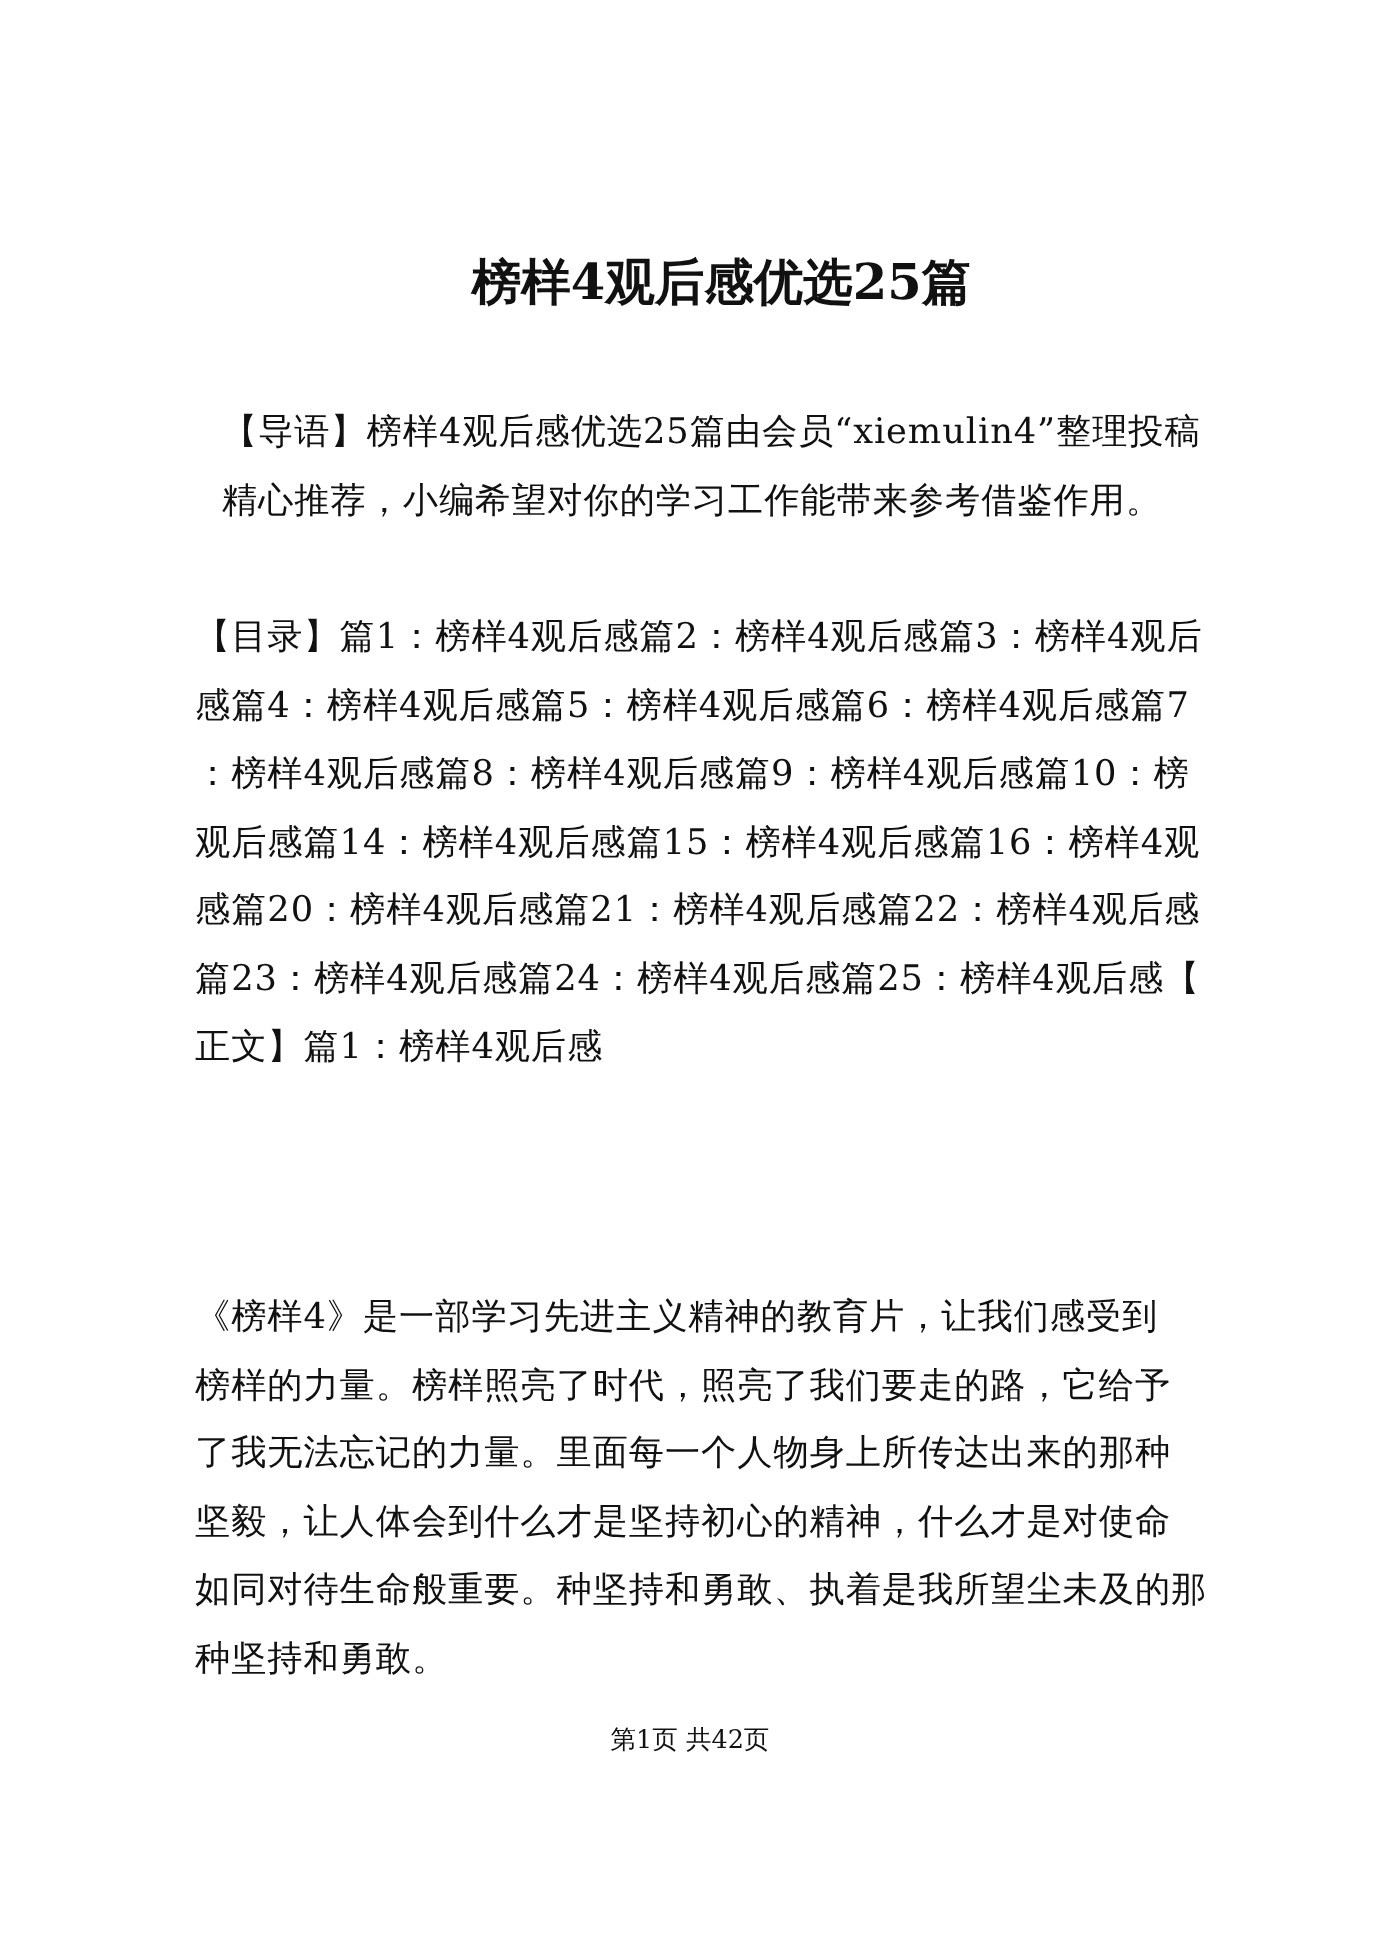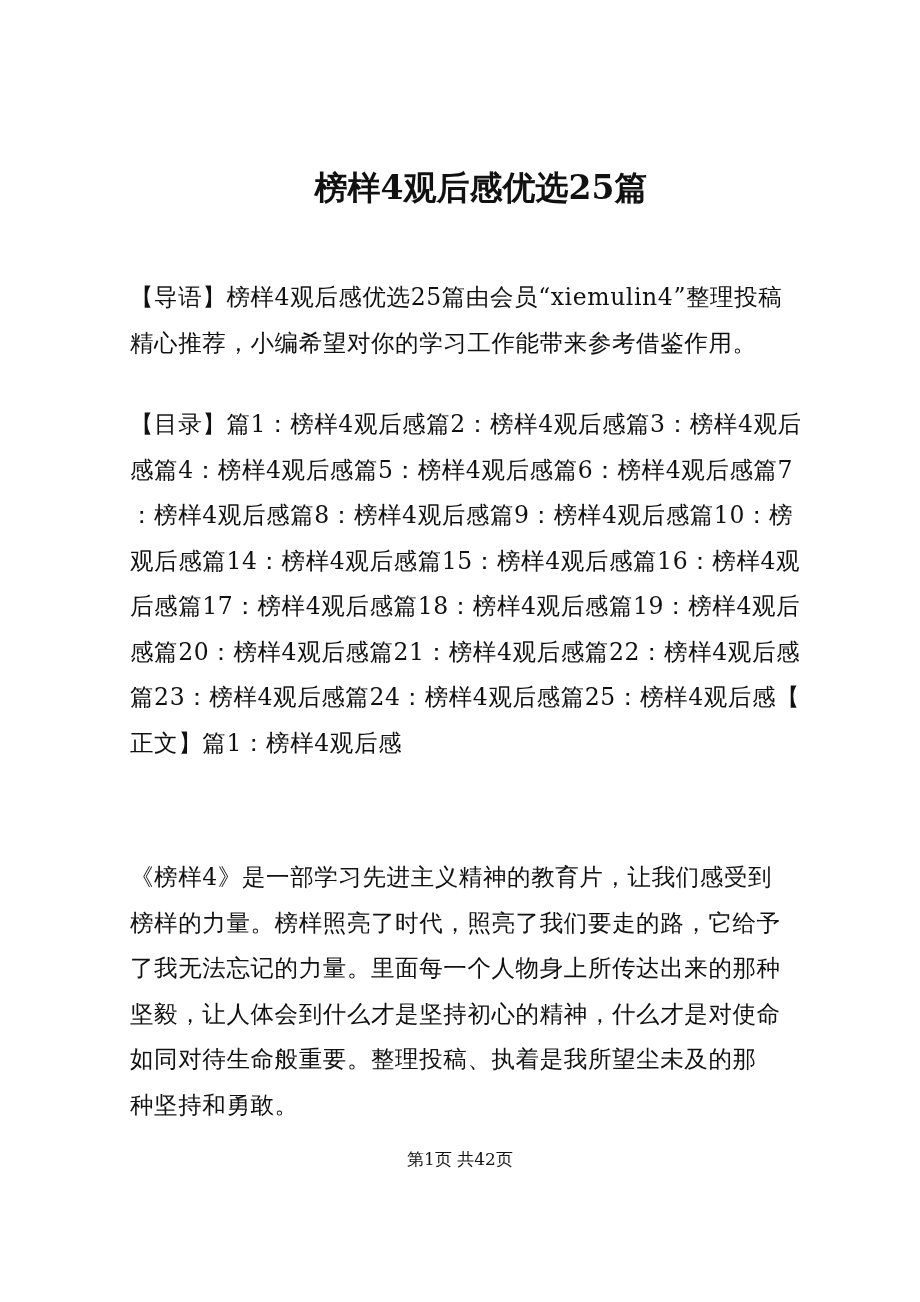--- a/index.html
+++ b/index.html
@@ -2,21 +2,21 @@
 <html><head>
 <meta charset="utf-8">
 <style>
   html, body { margin: 0; padding: 0; background: #ffffff; }
   body { width: 920px; height: 1302px; position: relative; overflow: hidden;
          font-family: "DejaVu Serif", "Liberation Serif", serif; color: #111; }
   .title { position: absolute; top: 166px; left: 0; width: 920px; text-align: center;
            font-size: 33px; font-weight: bold; letter-spacing: 0px; margin-left: 21px; }
   .para { position: absolute; left: 130px; width: 670px; }
   .line { height: 45.5px; line-height: 45.5px; font-size: 23.5px; white-space: nowrap; letter-spacing: 0.6px; }
-  #intro { top: 275px; }
+  #intro { top: 265px; margin-left: 18px; }
   #toc { top: 402px; }
   #body1 { top: 855px; }
   .footer { position: absolute; top: 1148px; left: 0; width: 920px; text-align: center;
             font-size: 17px; }
 </style>
 </head>
 <body>
 
 <div>
   <div class="title">榜样4观后感优选25篇</div>
@@ -24,29 +24,28 @@
   <div class="para" id="intro">
     <div class="line">【导语】榜样4观后感优选25篇由会员“xiemulin4”整理投稿</div>
     <div class="line">精心推荐，小编希望对你的学习工作能带来参考借鉴作用。</div>
   </div>
 
   <div class="para" id="toc">
     <div class="line">【目录】篇1：榜样4观后感篇2：榜样4观后感篇3：榜样4观后</div>
     <div class="line">感篇4：榜样4观后感篇5：榜样4观后感篇6：榜样4观后感篇7</div>
     <div class="line">：榜样4观后感篇8：榜样4观后感篇9：榜样4观后感篇10：榜</div>
     <div class="line">观后感篇14：榜样4观后感篇15：榜样4观后感篇16：榜样4观</div>
-    <div class="line">后感篇17：榜样4观后感篇18：榜样4观后感篇19：榜样4观后</div>
     <div class="line">感篇20：榜样4观后感篇21：榜样4观后感篇22：榜样4观后感</div>
     <div class="line">篇23：榜样4观后感篇24：榜样4观后感篇25：榜样4观后感【</div>
     <div class="line">正文】篇1：榜样4观后感</div>
   </div>
 
   <div class="para" id="body1">
     <div class="line">《榜样4》是一部学习先进主义精神的教育片，让我们感受到</div>
     <div class="line">榜样的力量。榜样照亮了时代，照亮了我们要走的路，它给予</div>
     <div class="line">了我无法忘记的力量。里面每一个人物身上所传达出来的那种</div>
     <div class="line">坚毅，让人体会到什么才是坚持初心的精神，什么才是对使命</div>
-    <div class="line">如同对待生命般重要。整理投稿、执着是我所望尘未及的那</div>
+    <div class="line">如同对待生命般重要。种坚持和勇敢、执着是我所望尘未及的那</div>
     <div class="line">种坚持和勇敢。</div>
   </div>
 
   <div class="footer">第1页  共42页</div>
 </div>
 
 </body></html>

